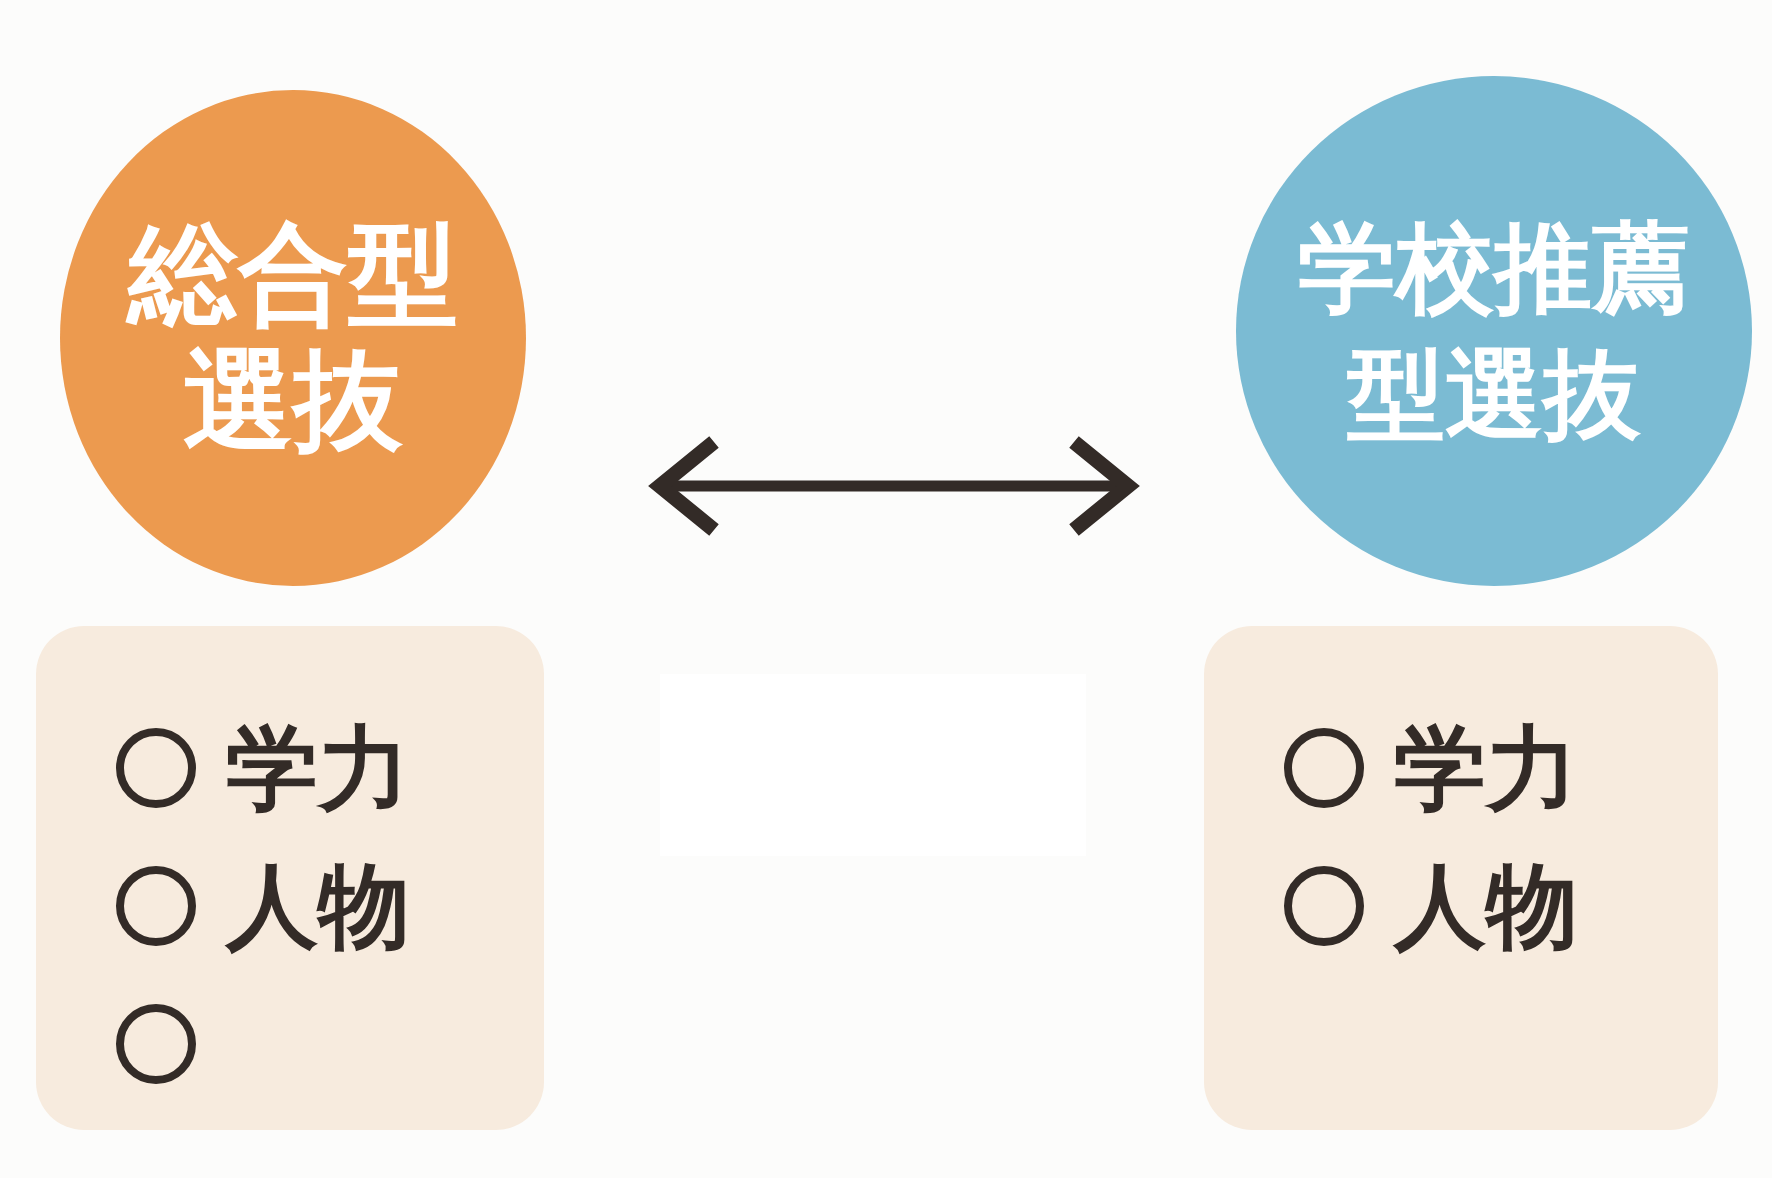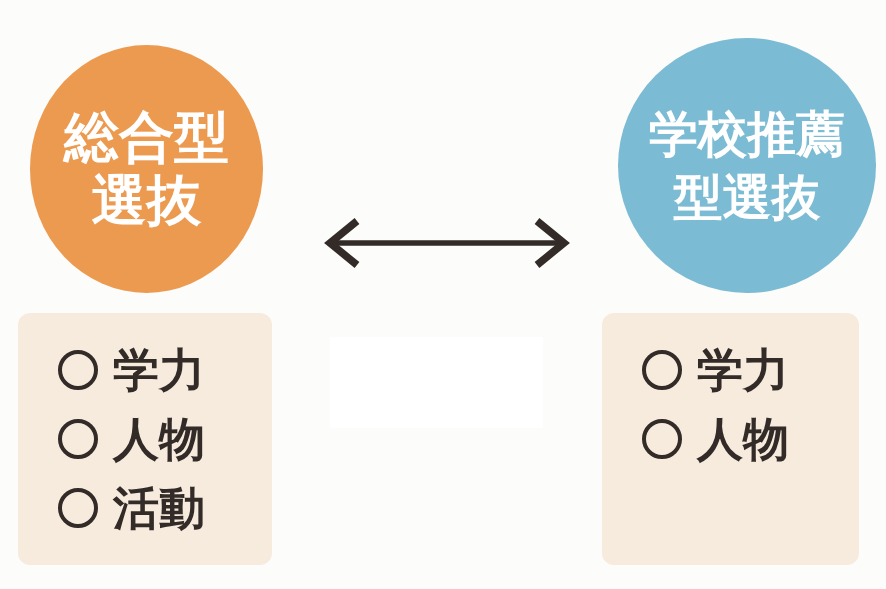--- a/index.html
+++ b/index.html
@@ -76,23 +76,23 @@
     top: 216px;
     width: 250px;
     height: 54px;
   }
   
   .panel {
     position: absolute;
     top: 313px;
     height: 252px;
     background: #F7EBDE;
-    border-radius: 12px;
+    border-radius: 24px;
     box-sizing: border-box;
-    padding: 26px 0 0 40px;
+    padding: 40px 0 0 40px;
   }
   .panel.left  { left: 18px;  width: 254px; }
   .panel.right { left: 602px; width: 257px; }
   .panel-row {
     display: flex;
     align-items: center;
     height: 62px;
     margin-bottom: 7px;
   }
   .marker {
@@ -143,21 +143,20 @@
     <div class="panel-row">
       <span class="marker"></span>
       <span class="row-label">学力</span>
     </div>
     <div class="panel-row">
       <span class="marker"></span>
       <span class="row-label">人物</span>
     </div>
     <div class="panel-row">
       <span class="marker"></span>
-      <span class="row-label">活動</span>
     </div>
   </div>
 
   <div class="panel right">
     <div class="panel-row">
       <span class="marker"></span>
       <span class="row-label">学力</span>
     </div>
     <div class="panel-row">
       <span class="marker"></span>

